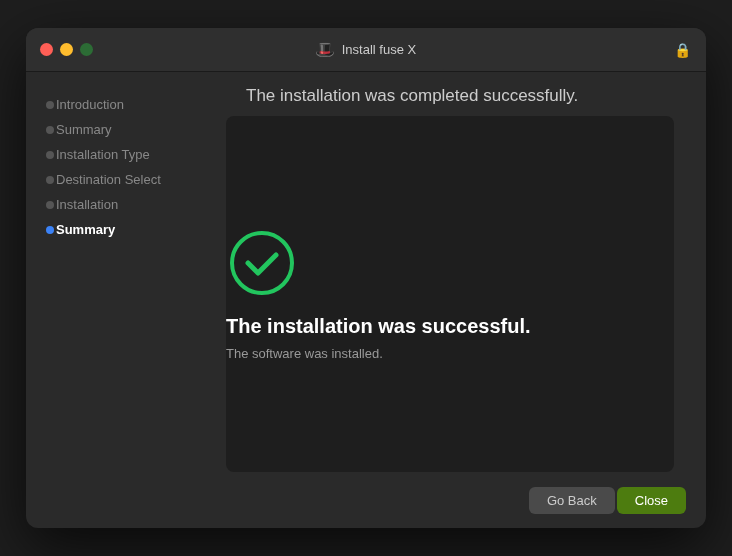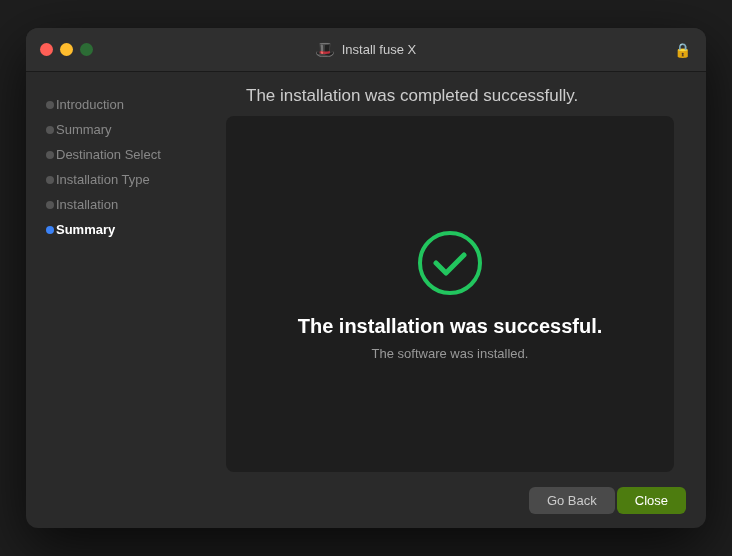--- a/index.html
+++ b/index.html
@@ -129,21 +129,21 @@
       flex-shrink: 0;
     }
 
     .success-panel {
       flex: 1;
       margin: 0 16px 0 0;
       background: #1e1e1e;
       border-radius: 8px;
       display: flex;
       flex-direction: column;
-      align-items: center;
+      align-items: flex-start;
       justify-content: center;
       gap: 16px;
       margin-bottom: 0;
     }
 
     .success-checkmark {
       width: 72px;
       height: 72px;
     }
 
@@ -221,25 +221,25 @@
       <div class="sidebar-item">
         <div class="sidebar-dot"></div>
         <span>Introduction</span>
       </div>
       <div class="sidebar-item">
         <div class="sidebar-dot"></div>
         <span>Summary</span>
       </div>
       <div class="sidebar-item">
         <div class="sidebar-dot"></div>
+        <span>Installation Type</span>
+      </div>
+      <div class="sidebar-item">
+        <div class="sidebar-dot"></div>
         <span>Destination Select</span>
-      </div>
-      <div class="sidebar-item">
-        <div class="sidebar-dot"></div>
-        <span>Installation Type</span>
       </div>
       <div class="sidebar-item">
         <div class="sidebar-dot"></div>
         <span>Installation</span>
       </div>
       <div class="sidebar-item active">
         <div class="sidebar-dot"></div>
         <span>Summary</span>
       </div>
     </div>

